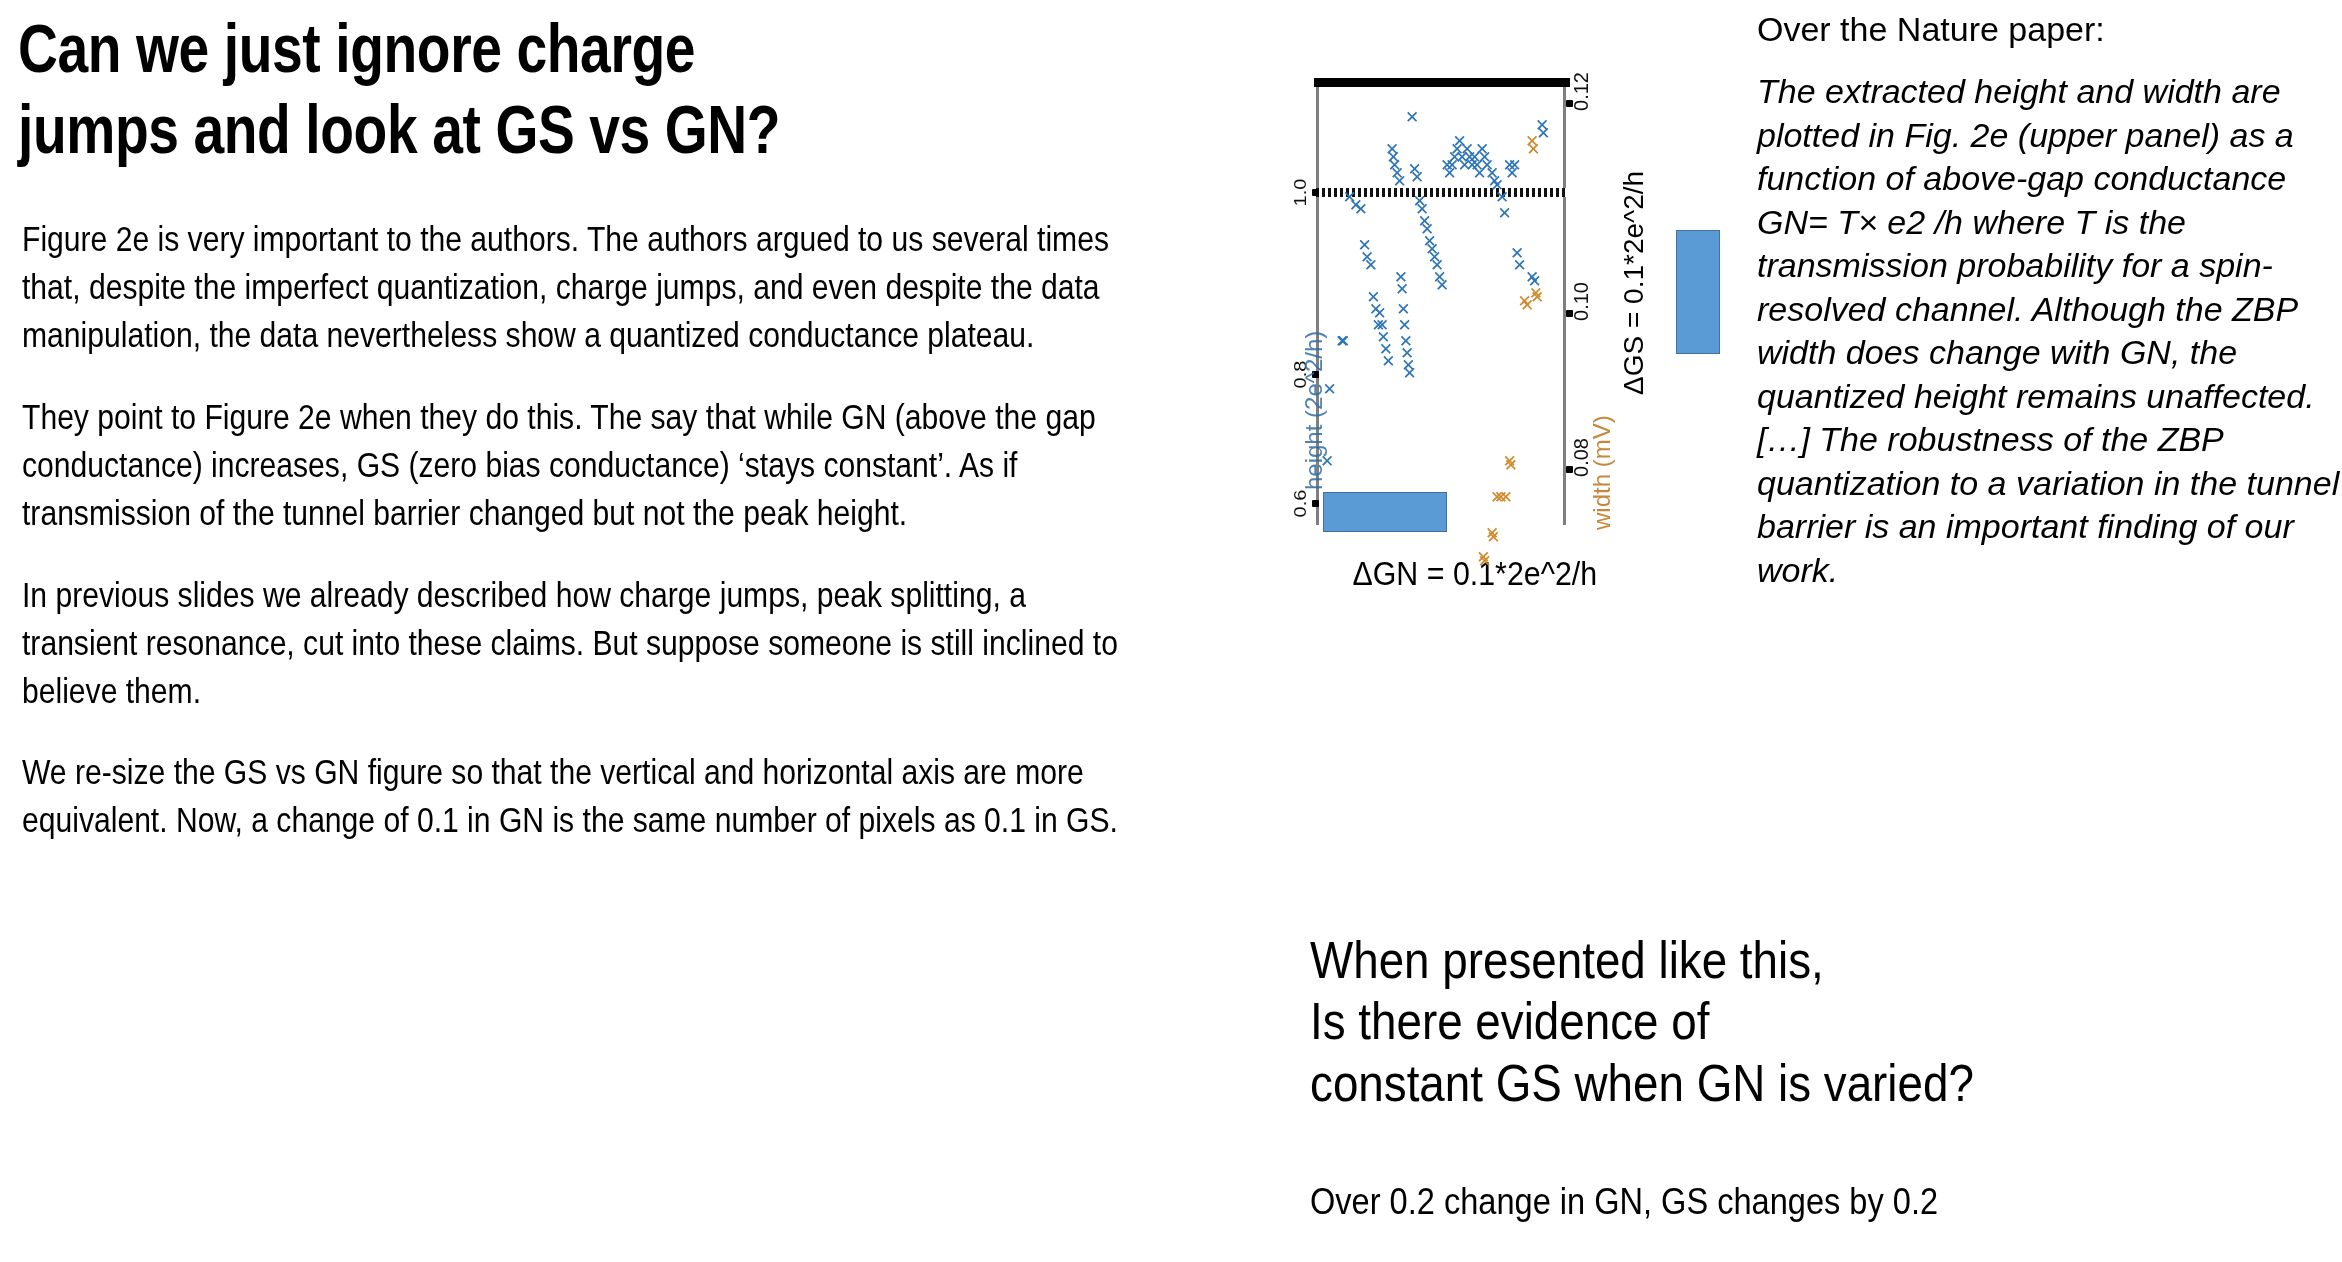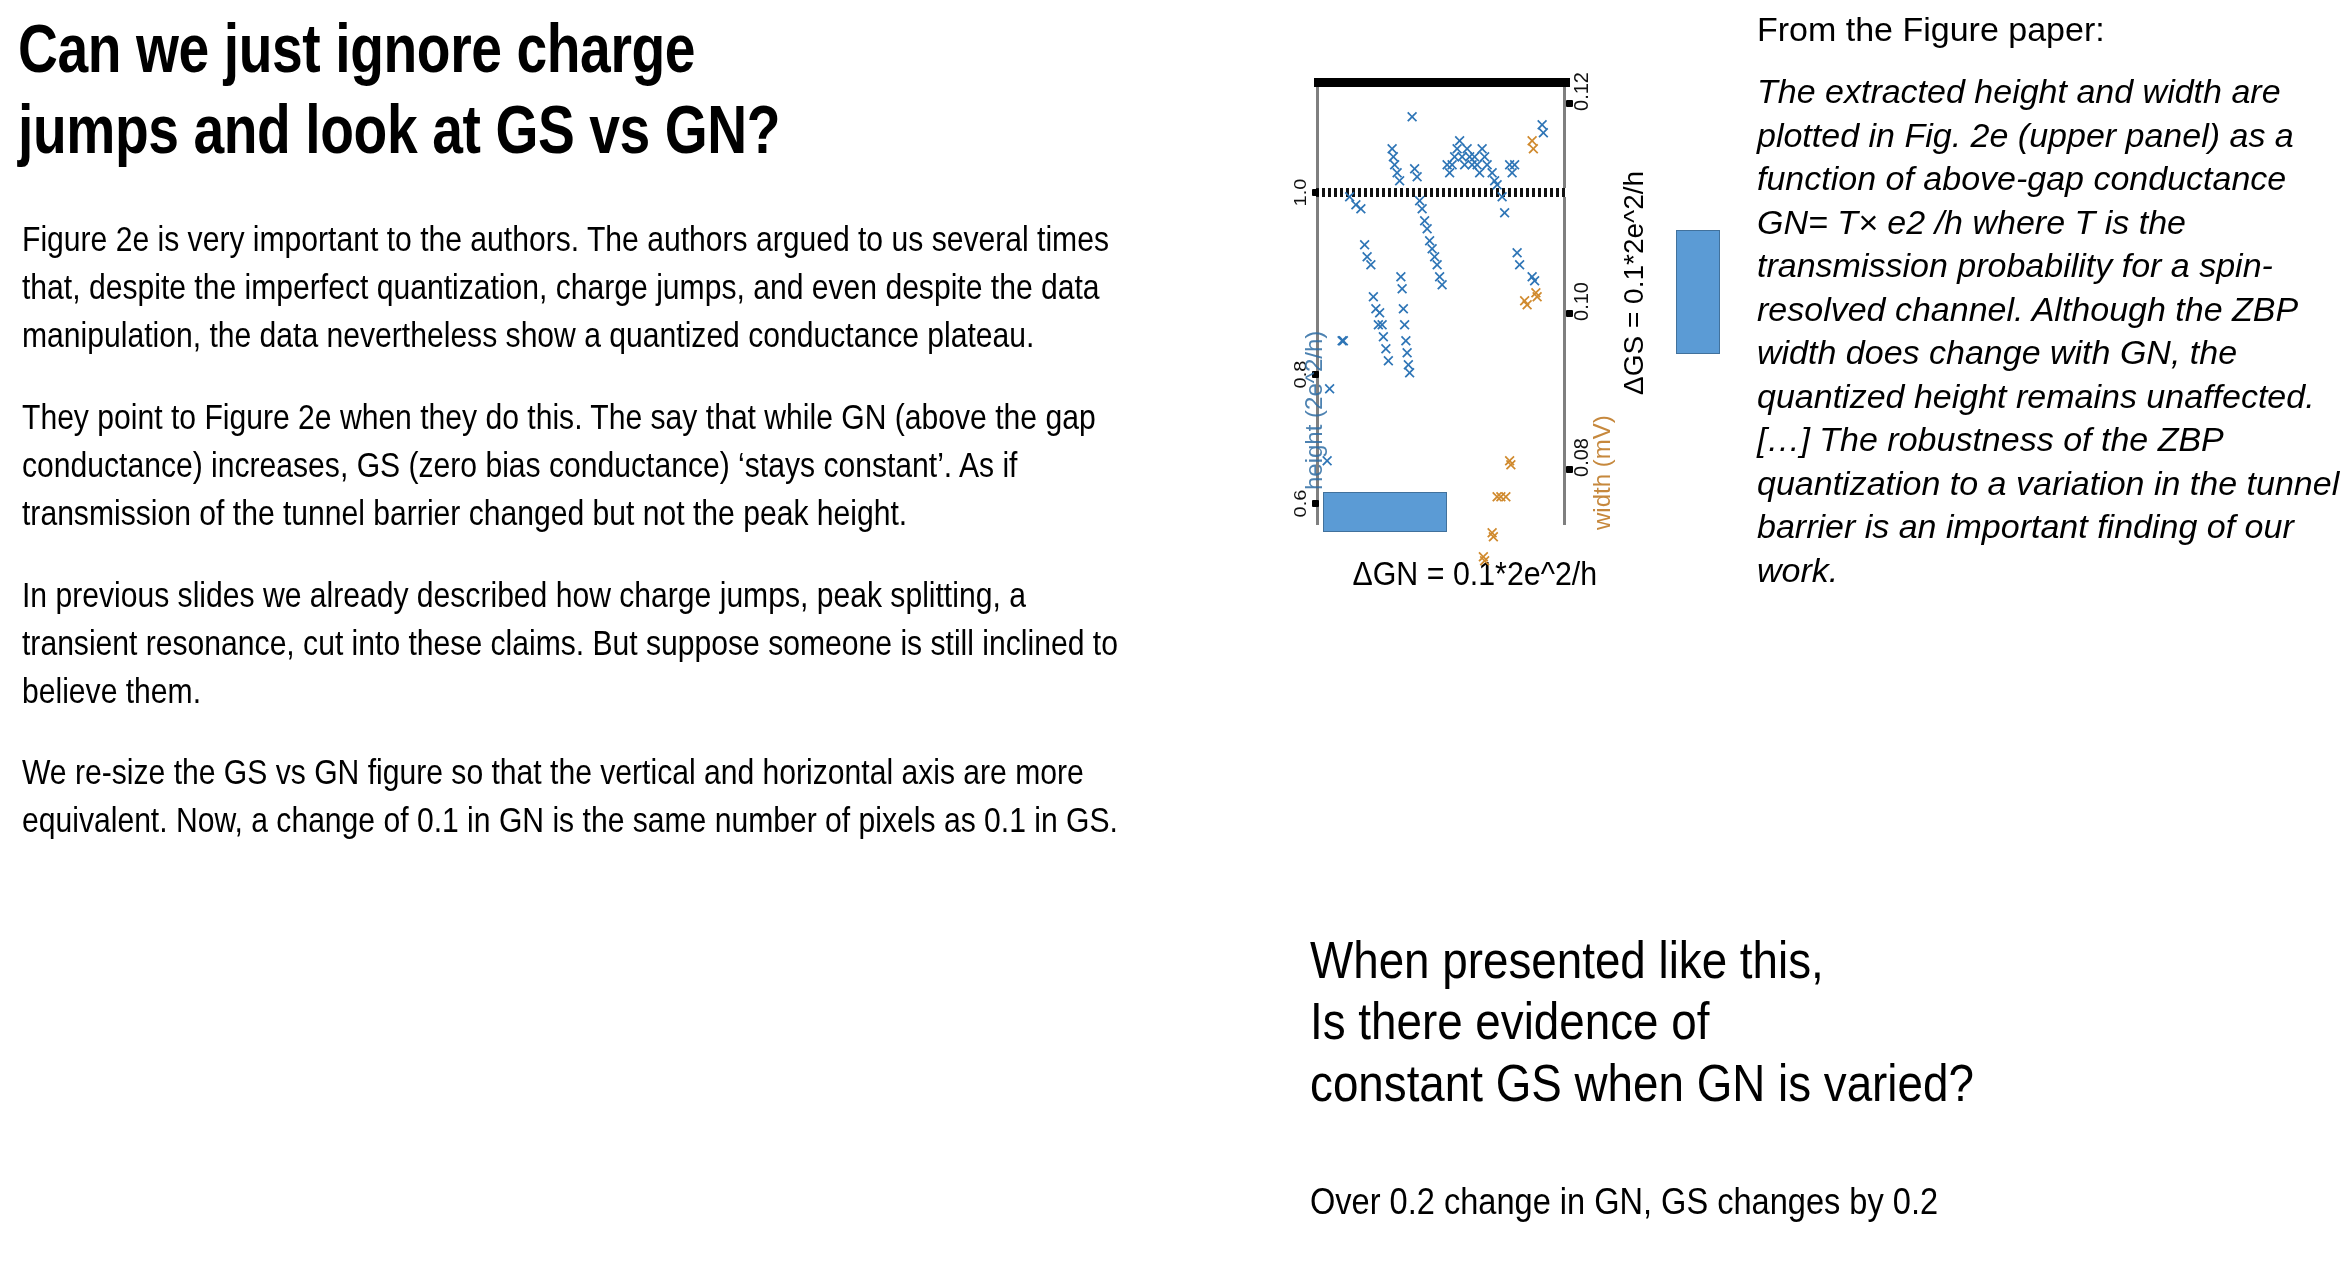--- a/index.html
+++ b/index.html
@@ -243,21 +243,21 @@
         <div class="marker orange" style="left: 205.75px; top: 429px;">✕</div>
         <div class="marker orange" style="left: 210.75px; top: 429px;">✕</div>
         <div class="marker orange" style="left: 197px; top: 465px;">✕</div>
         <div class="marker orange" style="left: 198.25px; top: 469px;">✕</div>
         <div class="marker orange" style="left: 188.25px; top: 489px;">✕</div>
         <div class="marker orange" style="left: 189.5px; top: 493px;">✕</div>
       </div>
 
   </div>
 
-  <div id="nature-head">From the Figure paper:</div>
+  <div id="nature-head">Over the Nature paper:</div>
   <div id="nature-quote">The extracted height and width are plotted in Fig. 2e (upper panel) as a function of above-gap conductance GN= T× e2 /h where T is the transmission probability for a spin-resolved channel. Although the ZBP width does change with GN, the quantized height remains unaffected. […] The robustness of the ZBP quantization to a variation in the tunnel barrier is an important finding of our work.</div>
 
   <div id="conclusion">When presented like this,
 Is there evidence of
 constant GS when GN is varied?</div>
   <div id="conclusion-sub">Over 0.2 change in GN, GS changes by 0.2</div>
 
 </div>
 
 </body></html>

